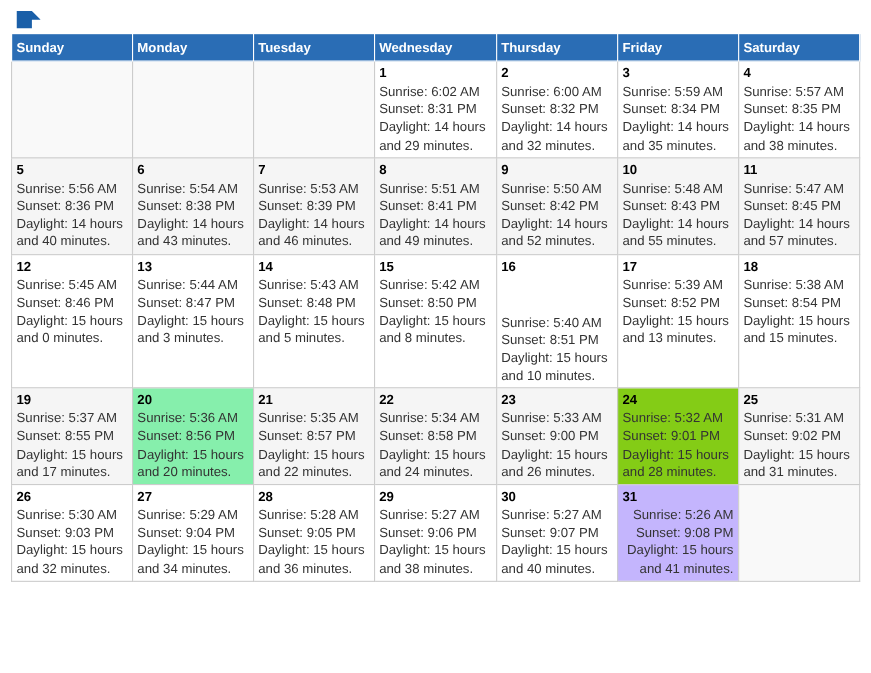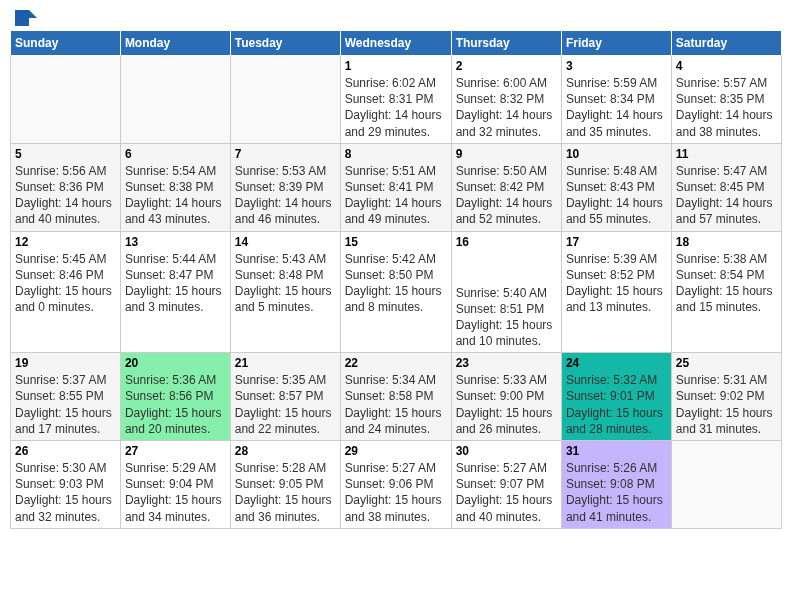--- a/index.html
+++ b/index.html
@@ -273,21 +273,21 @@
 Daylight: 15 hours
 and 24 minutes.</div>
         </td>
         <td style="background: rgb(245, 245, 245);">
           <div class="day-num">23</div>
           <div class="day-info" style="white-space: pre-line;">Sunrise: 5:33 AM
 Sunset: 9:00 PM
 Daylight: 15 hours
 and 26 minutes.</div>
         </td>
-        <td style="background: #14b8a6; margin-top: 38px;">
+        <td style="background: #84cc16; margin-top: 38px;">
           <div class="day-num">24</div>
           <div class="day-info" style="white-space: pre-line;">Sunrise: 5:32 AM
 Sunset: 9:01 PM
 Daylight: 15 hours
 and 28 minutes.</div>
         </td>
         <td style="background: rgb(245, 245, 245);">
           <div class="day-num">25</div>
           <div class="day-info" style="white-space: pre-line;">Sunrise: 5:31 AM
 Sunset: 9:02 PM
@@ -326,21 +326,21 @@
         </td>
         <td style="background: rgb(255, 255, 255);">
           <div class="day-num">30</div>
           <div class="day-info" style="white-space: pre-line;">Sunrise: 5:27 AM
 Sunset: 9:07 PM
 Daylight: 15 hours
 and 40 minutes.</div>
         </td>
         <td style="background: #c4b5fd;">
           <div class="day-num">31</div>
-          <div class="day-info" style="white-space: pre-line;">Sunrise: 5:26 AM
+          <div class="day-info" style="white-space: pre-line; text-align: right;">Sunrise: 5:26 AM
 Sunset: 9:08 PM
 Daylight: 15 hours
 and 41 minutes.</div>
         </td>
         <td class="empty" style="background: rgb(249, 249, 249);"></td>
       </tr>
     </tbody>
 </table>
 
 </body></html>

